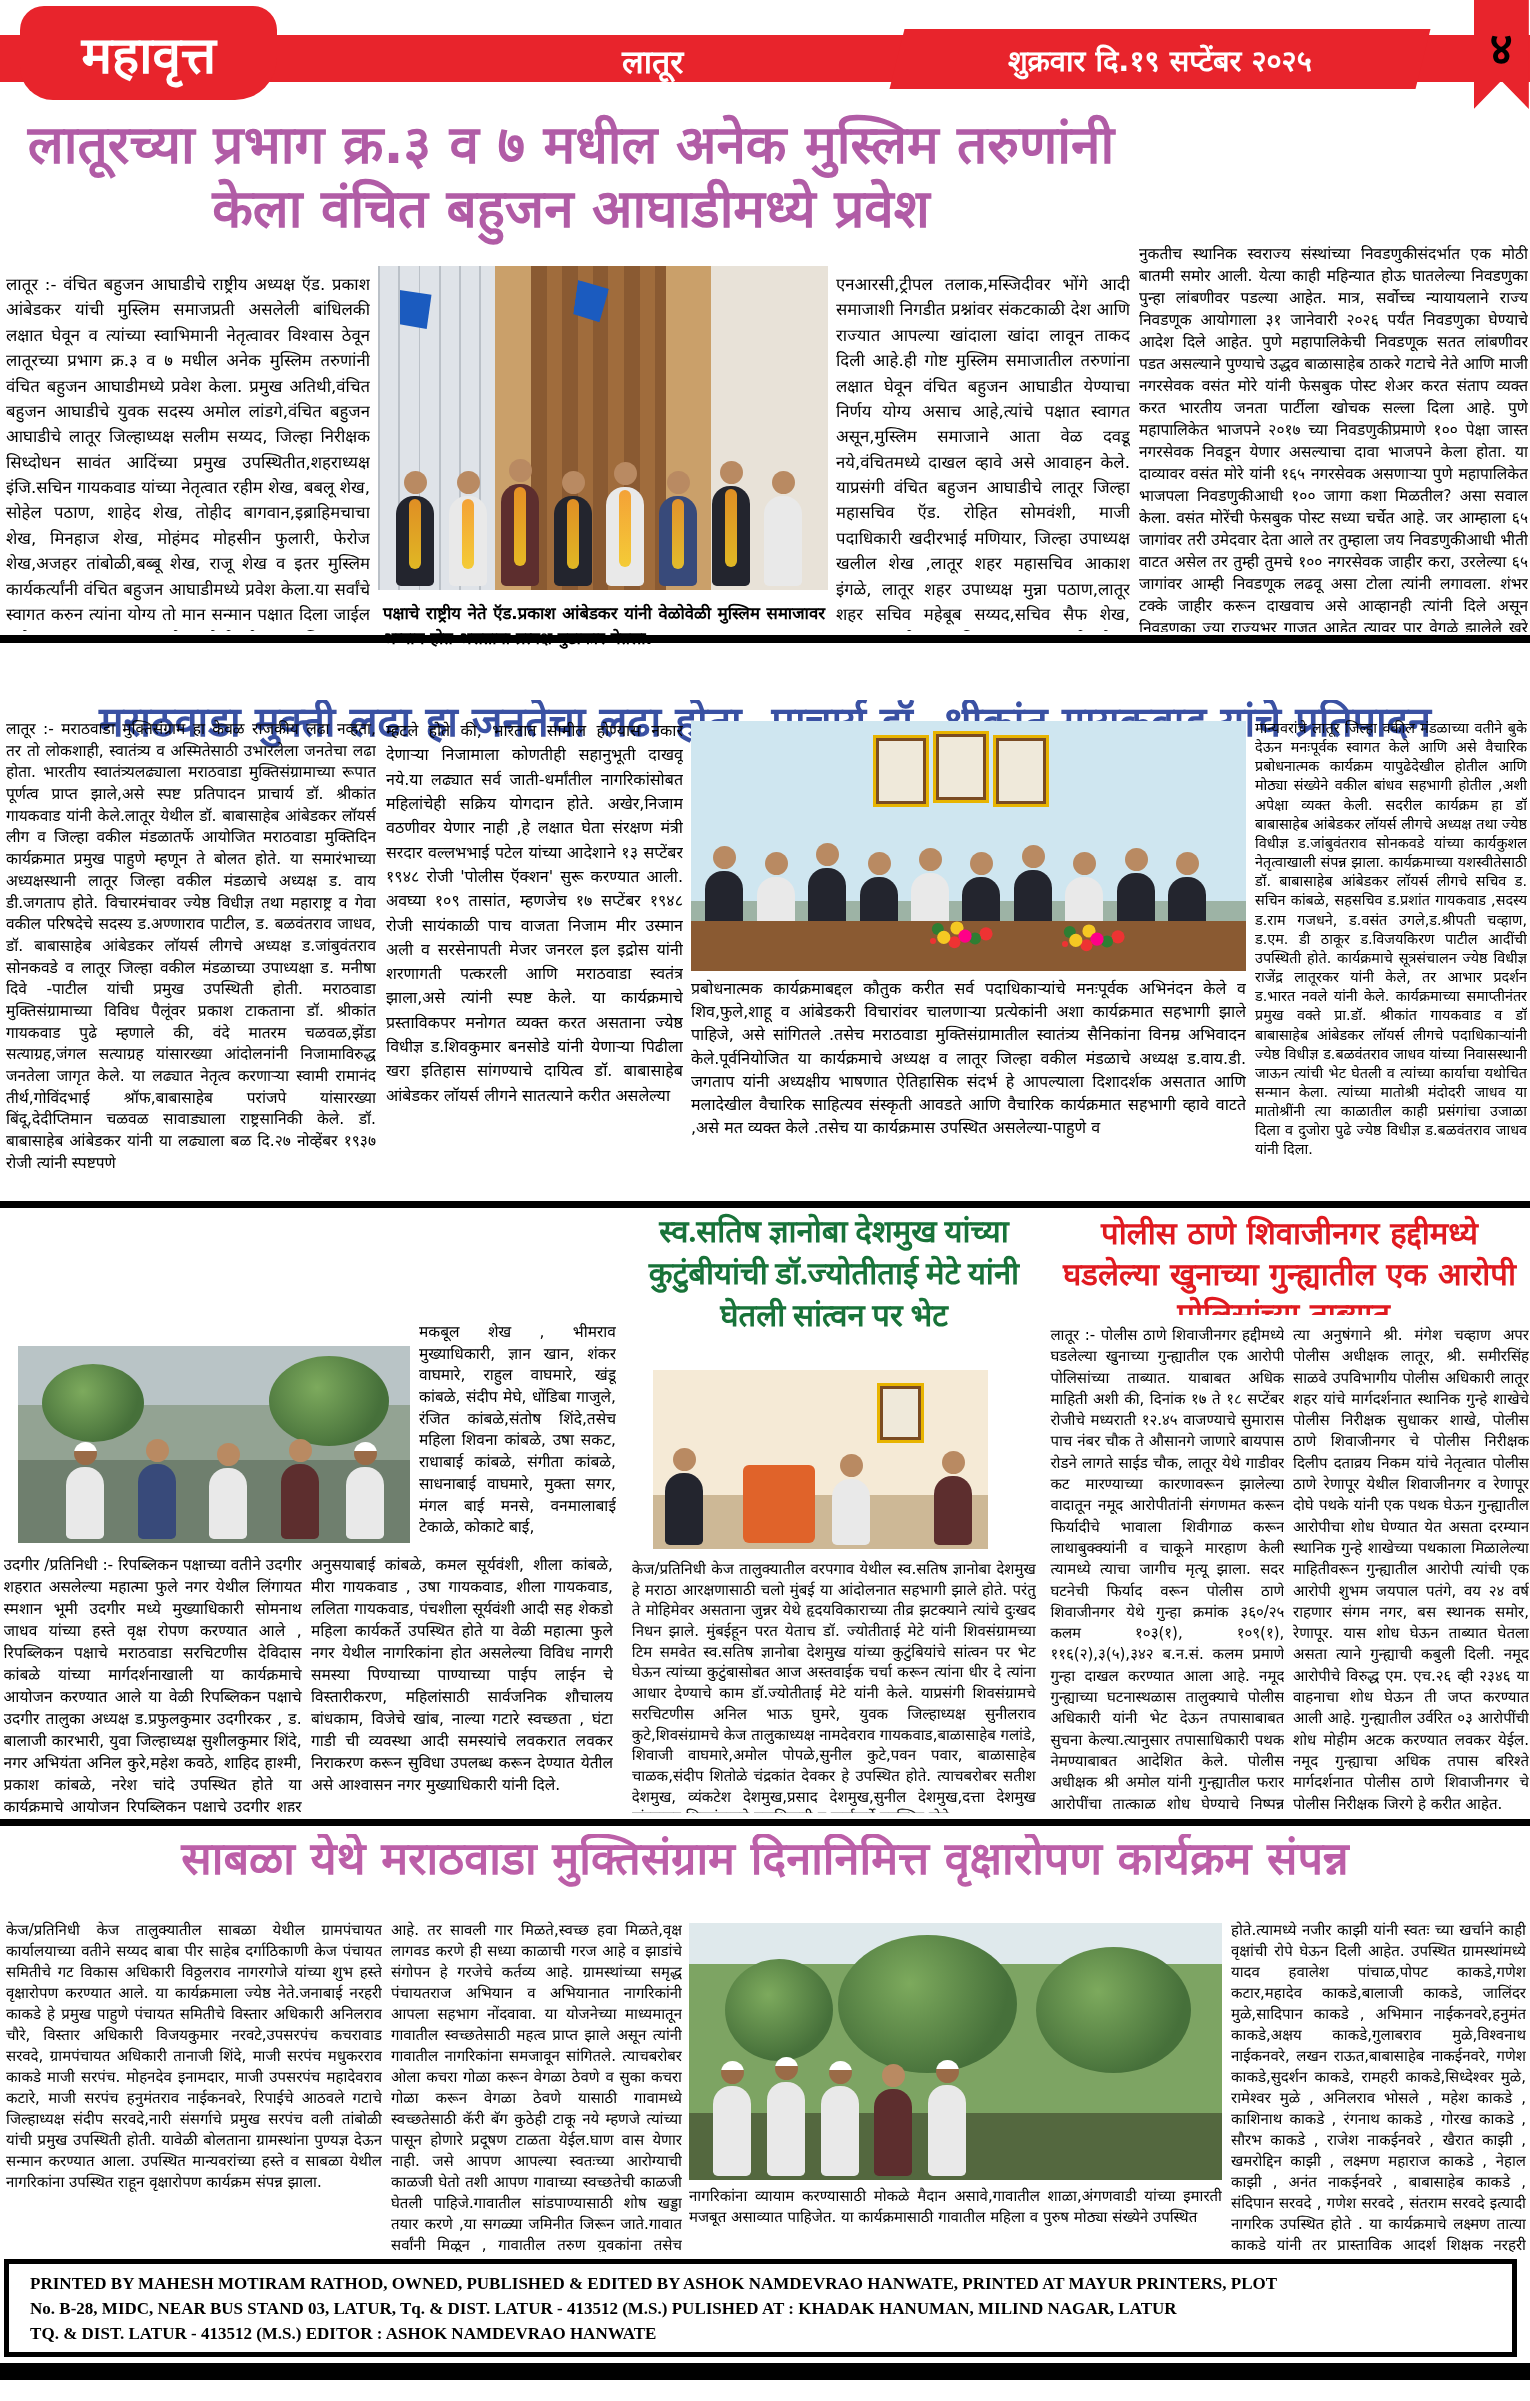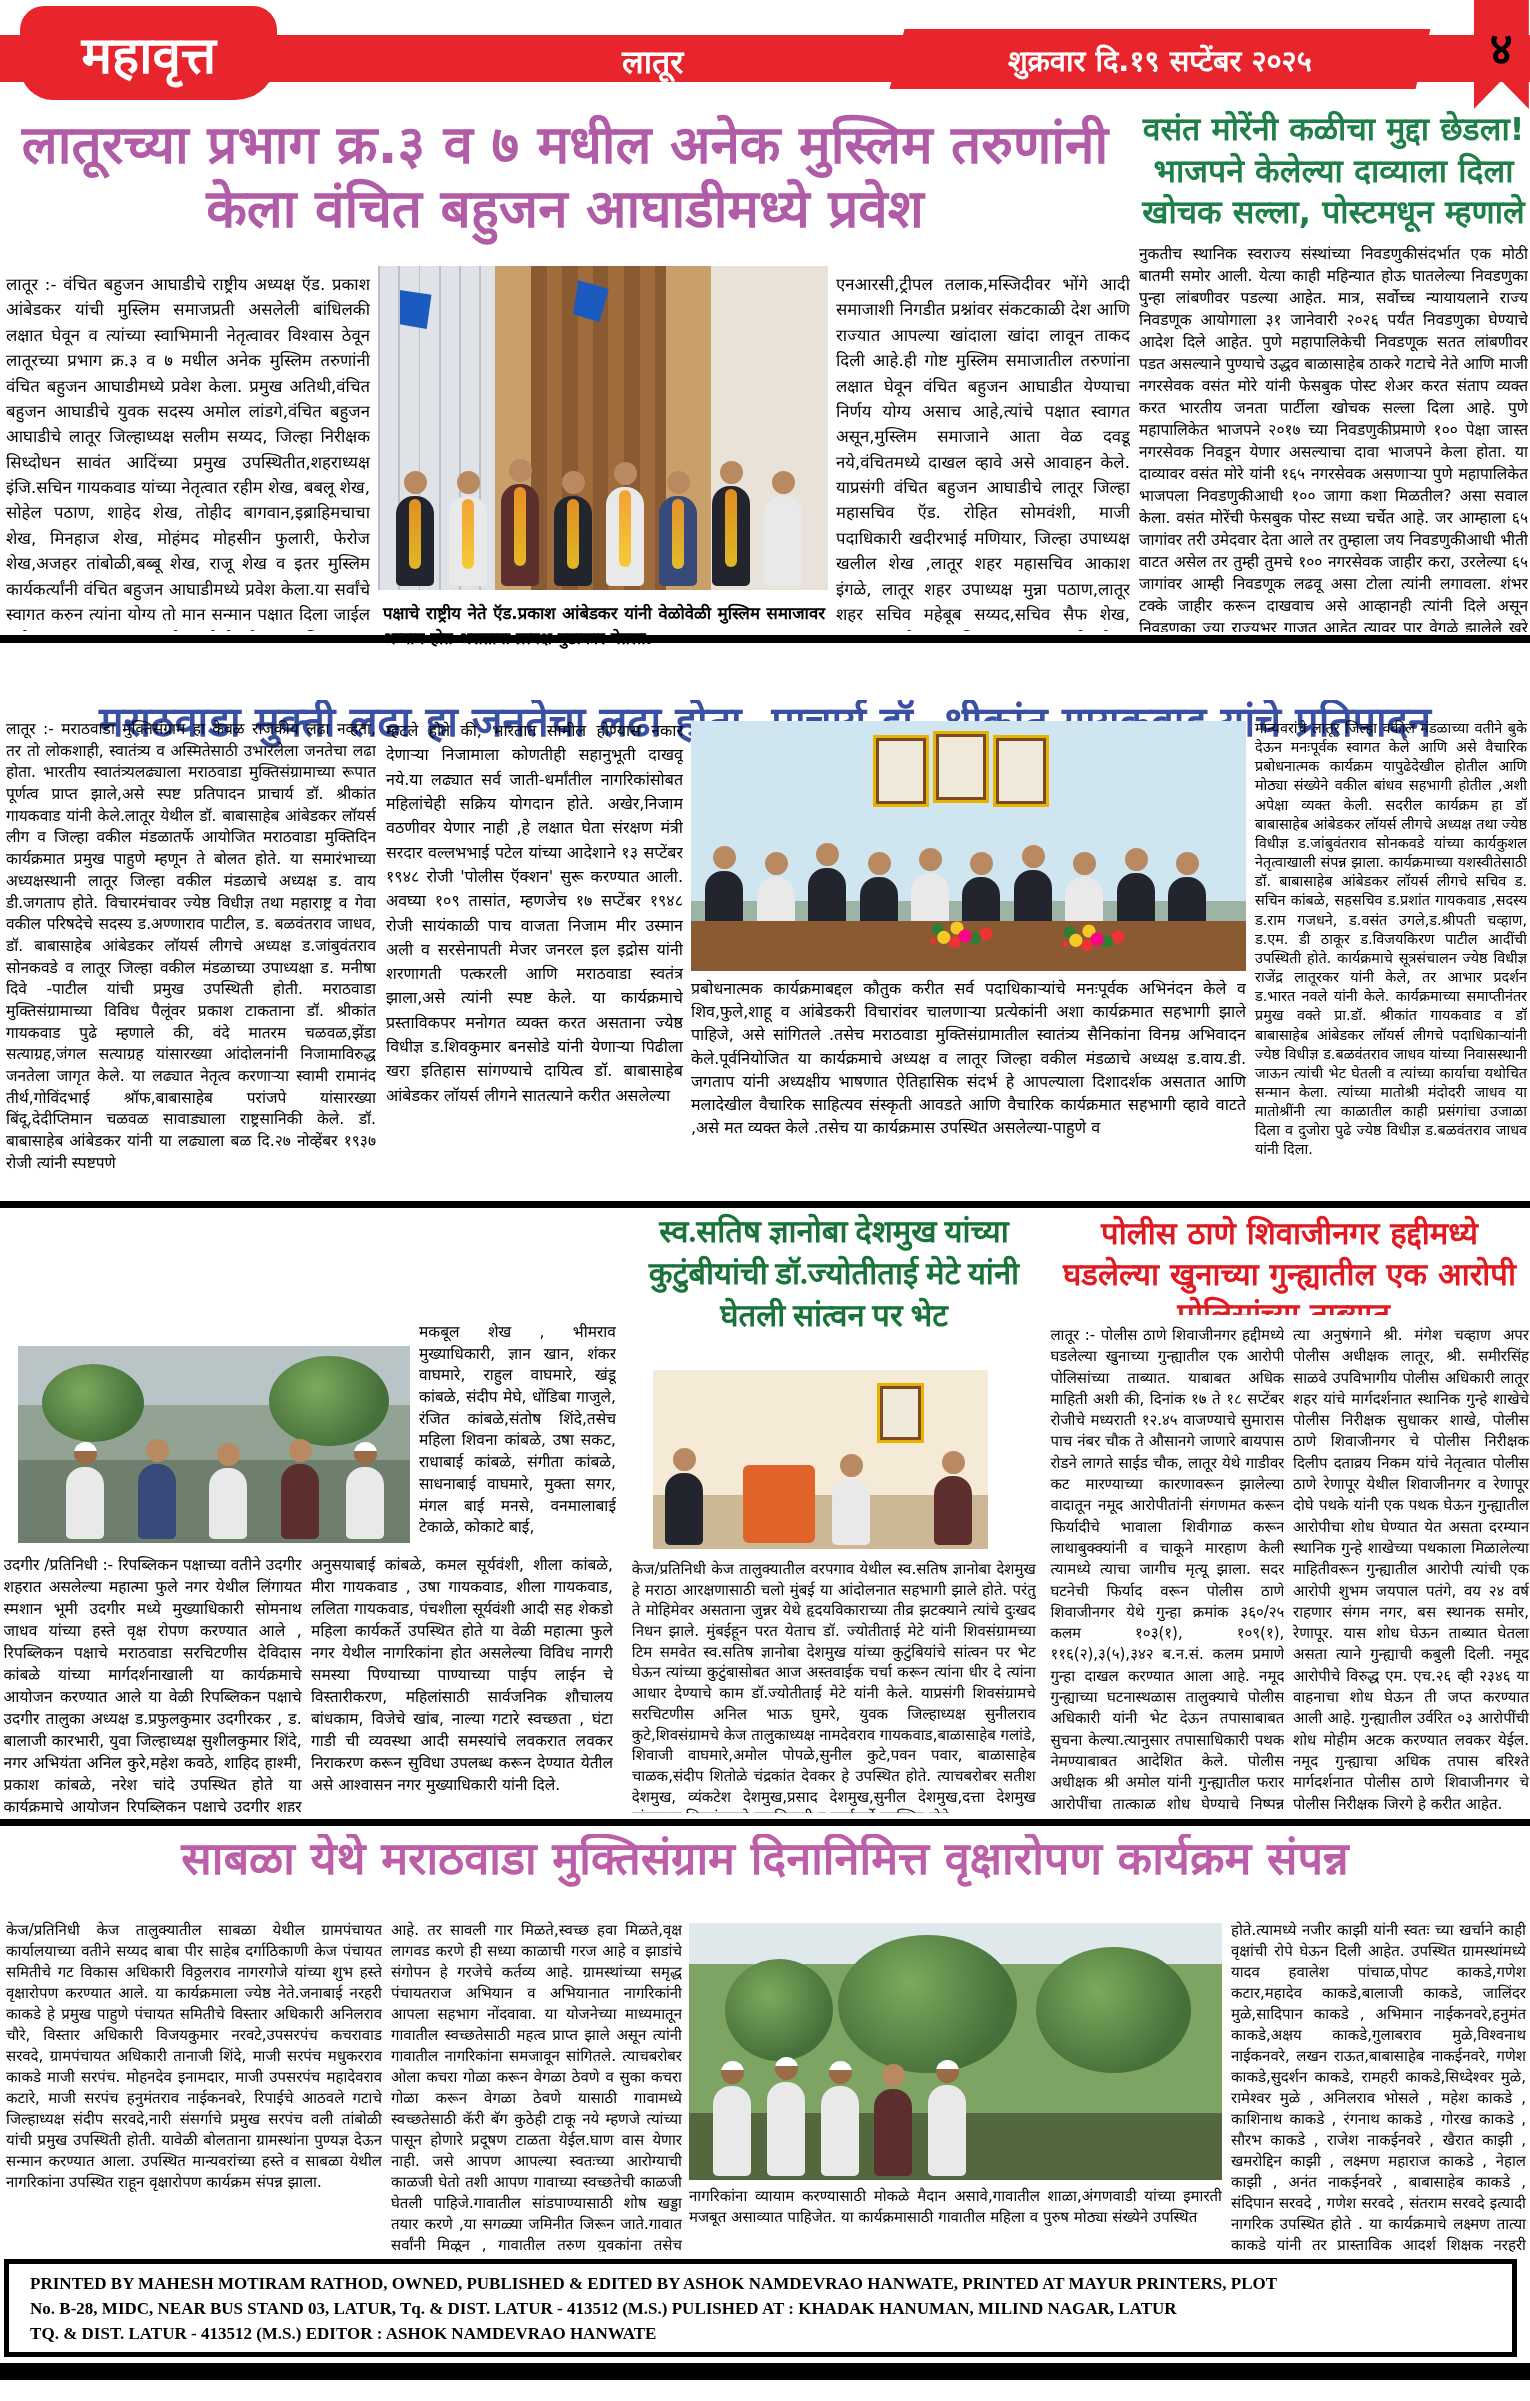--- a/index.html
+++ b/index.html
@@ -81,21 +81,21 @@
   <div class="city">लातूर</div>
   <div class="dateband">
     <span>शुक्रवार दि.१९ सप्टेंबर  २०२५</span>
   </div>
   <div class="pagerib">
     <span>४</span>
   </div>
 </div>
 
 <div class="abs" style="left:0;top:109px;width:1530px;height:525px;">
-  <div class="abs h-purple" style="left:3px;top:3.6px;width:1124px;height:149px;overflow:hidden;">लातूरच्या प्रभाग क्र.३ व ७ मधील अनेक मुस्लिम तरुणांनी केला वंचित बहुजन आघाडीमध्ये प्रवेश</div>
+  <div class="abs h-purple" style="left:9px;top:3.6px;width:1124px;height:149px;overflow:hidden;">लातूरच्या प्रभाग क्र.३ व ७ मधील अनेक मुस्लिम तरुणांनी केला वंचित बहुजन आघाडीमध्ये प्रवेश</div>
 
   <div class="abs body-text jt" style="left:6px;top:163px;width:364px;height:359px;font-size:16.7px;">लातूर :-  वंचित बहुजन आघाडीचे राष्ट्रीय अध्यक्ष ऍड. प्रकाश आंबेडकर यांची मुस्लिम समाजप्रती असलेली बांधिलकी लक्षात घेवून व त्यांच्या स्वाभिमानी नेतृत्वावर विश्वास ठेवून लातूरच्या प्रभाग क्र.३ व ७ मधील अनेक मुस्लिम तरुणांनी वंचित बहुजन आघाडीमध्ये प्रवेश केला.  प्रमुख अतिथी,वंचित बहुजन आघाडीचे युवक सदस्य अमोल लांडगे,वंचित बहुजन आघाडीचे लातूर जिल्हाध्यक्ष सलीम सय्यद, जिल्हा निरीक्षक सिध्दोधन सावंत आदिंच्या प्रमुख उपस्थितीत,शहराध्यक्ष इंजि.सचिन गायकवाड यांच्या नेतृत्वात रहीम शेख, बबलू शेख, सोहेल पठाण, शाहेद शेख, तोहीद बागवान,इब्राहिमचाचा शेख, मिनहाज शेख, मोहंमद मोहसीन फुलारी, फेरोज शेख,अजहर तांबोळी,बब्बू शेख, राजू शेख व इतर मुस्लिम कार्यकर्त्यांनी वंचित बहुजन आघाडीमध्ये प्रवेश केला.या सर्वांचे स्वागत करुन त्यांना योग्य तो मान सन्मान पक्षात दिला जाईल असे अश्वस्त करण्यात आले. यावेळी बोलताना जिल्हाध्यक्ष सलीम सय्यद यांनी</div>
 
   <div class="photo ph1" style="left:378px;top:157px;width:450px;height:324px;">
     <div class="wallines"></div>
     <div class="door"></div>
     <i class="flag" style="left:21.5px;top:24px;"></i>
     <i class="flag" style="left:197px;top:15.5px;transform:rotate(8deg);"></i>
     <i class="p g" style="left:18px;"></i>
     <i class="p w g" style="left:71px;"></i>
@@ -103,21 +103,20 @@
     <i class="p g" style="left:176px;"></i>
     <i class="p w g" style="left:228px;height:99px;"></i>
     <i class="p b g" style="left:281px;"></i>
     <i class="p g" style="left:334px;height:100px;"></i>
     <i class="p w" style="left:386px;"></i>
   </div>
   <div class="abs caption jt" style="left:383px;top:492px;width:442px;height:57px;">पक्षाचे राष्ट्रीय नेते ऍड.प्रकाश आंबेडकर यांनी वेळोवेळी मुस्लिम समाजावर अन्याय होत असताना प्रत्यक्ष पुढाकार घेतला.</div>
 
   <div class="abs body-text jt" style="left:836px;top:163px;width:294px;height:359px;font-size:16.7px;">एनआरसी,ट्रीपल तलाक,मस्जिदीवर भोंगे आदी समाजाशी निगडीत प्रश्नांवर संकटकाळी देश आणि राज्यात आपल्या खांदाला खांदा लावून ताकद दिली आहे.ही गोष्ट मुस्लिम समाजातील तरुणांना लक्षात घेवून वंचित बहुजन आघाडीत येण्याचा निर्णय योग्य असाच आहे,त्यांचे पक्षात स्वागत असून,मुस्लिम समाजाने आता वेळ दवडू नये,वंचितमध्ये दाखल व्हावे असे आवाहन केले.  याप्रसंगी वंचित बहुजन आघाडीचे लातूर जिल्हा महासचिव ऍड. रोहित सोमवंशी, माजी पदाधिकारी खदीरभाई मणियार, जिल्हा उपाध्यक्ष खलील शेख ,लातूर शहर महासचिव आकाश इंगळे, लातूर शहर उपाध्यक्ष मुन्ना पठाण,लातूर शहर सचिव महेबूब सय्यद,सचिव सैफ शेख, लातूर आयटी प्रमुख विशाल जगताप,समीर शेख, इतर अनेक पदाधिकारी,कार्यकर्ते उपस्थित होते</div>
 
-  <div class="abs h-green-tr" style="left:1139px;top:0;width:389px;height:130px;overflow:hidden;">वसंत मोरेंनी कळीचा मुद्दा छेडला! भाजपने केलेल्या दाव्याला दिला खोचक सल्ला, पोस्टमधून म्हणाले</div>
   <div class="abs body-text jt" style="left:1139px;top:134px;width:389px;height:389px;font-size:15.5px;line-height:1.42;">नुकतीच स्थानिक स्वराज्य संस्थांच्या निवडणुकीसंदर्भात एक मोठी बातमी समोर आली. येत्या काही महिन्यात होऊ घातलेल्या निवडणुका पुन्हा लांबणीवर पडल्या आहेत. मात्र, सर्वोच्च न्यायायलाने राज्य निवडणूक आयोगाला ३१ जानेवारी २०२६ पर्यंत निवडणुका घेण्याचे आदेश दिले आहेत. पुणे महापालिकेची निवडणूक सतत लांबणीवर पडत असल्याने पुण्याचे उद्धव बाळासाहेब ठाकरे गटाचे नेते आणि माजी नगरसेवक वसंत मोरे यांनी फेसबुक पोस्ट शेअर करत संताप व्यक्त करत भारतीय जनता पार्टीला खोचक सल्ला दिला आहे. पुणे महापालिकेत भाजपने २०१७ च्या निवडणुकीप्रमाणे १०० पेक्षा जास्त नगरसेवक निवडून येणार असल्याचा दावा भाजपने केला होता. या दाव्यावर वसंत मोरे यांनी १६५ नगरसेवक असणाऱ्या पुणे महापालिकेत भाजपला निवडणुकीआधी १०० जागा कशा मिळतील? असा सवाल केला. वसंत मोरेंची फेसबुक पोस्ट सध्या चर्चेत आहे. जर आम्हाला ६५ जागांवर तरी उमेदवार देता आले तर तुम्हाला जय निवडणुकीआधी भीती वाटत असेल तर तुम्ही तुमचे १०० नगरसेवक जाहीर करा, उरलेल्या ६५ जागांवर आम्ही निवडणूक लढवू असा टोला त्यांनी लगावला. शंभर टक्के जाहीर करून दाखवाच असे आव्हानही त्यांनी दिले असून निवडणुका ज्या राज्यभर गाजत आहेत त्यावर पार वेगळे झालेले खरे वसंत असे म्हणाले. असं वसंत मोरे पोस्टमध्ये म्हणाले आहेत.</div>
 </div>
 
 <div class="bar" style="top:635px;height:8.4px;"></div>
 
 <div class="abs" style="left:0;top:647px;width:1530px;height:553px;">
   <div class="abs h-blue" style="left:0;top:4.8px;width:1530px;height:60px;overflow:hidden;margin-top:48px;">मराठवाडा मुक्ती लढा हा जनतेचा लढा होता. प्राचार्य डॉ. श्रीकांत गायकवाड यांचे प्रतिपादन</div>
 
   <div class="abs body-text jt" style="left:6px;top:72px;width:370px;height:475px;font-size:15.5px;line-height:1.4;">लातूर :-  मराठवाडा मुक्तिसंग्राम हा केवळ राजकीय लढा नव्हता, तर तो लोकशाही, स्वातंत्र्य व अस्मितेसाठी उभारलेला जनतेचा लढा होता. भारतीय स्वातंत्र्यलढ्याला मराठवाडा मुक्तिसंग्रामाच्या रूपात पूर्णत्व प्राप्त झाले,असे स्पष्ट प्रतिपादन प्राचार्य डॉ. श्रीकांत गायकवाड यांनी केले.लातूर येथील डॉ. बाबासाहेब आंबेडकर लॉयर्स लीग व जिल्हा वकील मंडळातर्फे आयोजित मराठवाडा मुक्तिदिन कार्यक्रमात प्रमुख पाहुणे म्हणून ते बोलत होते. या समारंभाच्या अध्यक्षस्थानी लातूर जिल्हा वकील मंडळाचे अध्यक्ष ड. वाय डी.जगताप होते. विचारमंचावर ज्येष्ठ विधीज्ञ तथा महाराष्ट्र व गेवा वकील परिषदेचे सदस्य ड.अण्णाराव पाटील, ड. बळवंतराव जाधव, डॉ. बाबासाहेब आंबेडकर लॉयर्स लीगचे अध्यक्ष ड.जांबुवंतराव सोनकवडे व लातूर जिल्हा वकील मंडळाच्या उपाध्यक्षा ड. मनीषा दिवे -पाटील यांची प्रमुख उपस्थिती होती.  मराठवाडा मुक्तिसंग्रामाच्या विविध पैलूंवर प्रकाश टाकताना डॉ. श्रीकांत गायकवाड पुढे म्हणाले की, वंदे मातरम चळवळ,झेंडा सत्याग्रह,जंगल सत्याग्रह यांसारख्या आंदोलनांनी निजामाविरुद्ध जनतेला जागृत केले. या लढ्यात नेतृत्व करणाऱ्या स्वामी रामानंद तीर्थ,गोविंदभाई श्रॉफ,बाबासाहेब परांजपे यांसारख्या बिंदू,देदीप्तिमान चळवळ सावाड्याला राष्ट्रसानिकी केले. डॉ. बाबासाहेब आंबेडकर यांनी या लढ्याला बळ दि.२७ नोव्हेंबर १९३७ रोजी त्यांनी स्पष्टपणे</div>
   <div class="abs body-text jt" style="left:386px;top:72px;width:297px;height:475px;font-size:16px;">म्हटले होते की, भारतात सामील होण्यास नकार देणाऱ्या निजामाला कोणतीही सहानुभूती दाखवू नये.या लढ्यात सर्व जाती-धर्मांतील नागरिकांसोबत महिलांचेही सक्रिय योगदान होते.  अखेर,निजाम वठणीवर येणार नाही ,हे लक्षात घेता संरक्षण मंत्री सरदार वल्लभभाई पटेल यांच्या आदेशाने १३ सप्टेंबर १९४८ रोजी 'पोलीस ऍक्शन' सुरू करण्यात आली. अवघ्या १०९ तासांत, म्हणजेच १७ सप्टेंबर १९४८ रोजी सायंकाळी पाच वाजता निजाम मीर उस्मान अली व सरसेनापती मेजर जनरल इल इद्रोस यांनी शरणागती पत्करली आणि मराठवाडा स्वतंत्र झाला,असे त्यांनी स्पष्ट केले.  या कार्यक्रमाचे प्रस्ताविकपर मनोगत व्यक्त करत असताना ज्येष्ठ विधीज्ञ ड.शिवकुमार बनसोडे यांनी येणाऱ्या पिढीला खरा इतिहास सांगण्याचे दायित्व डॉ. बाबासाहेब आंबेडकर लॉयर्स लीगने सातत्याने करीत असलेल्या</div>

